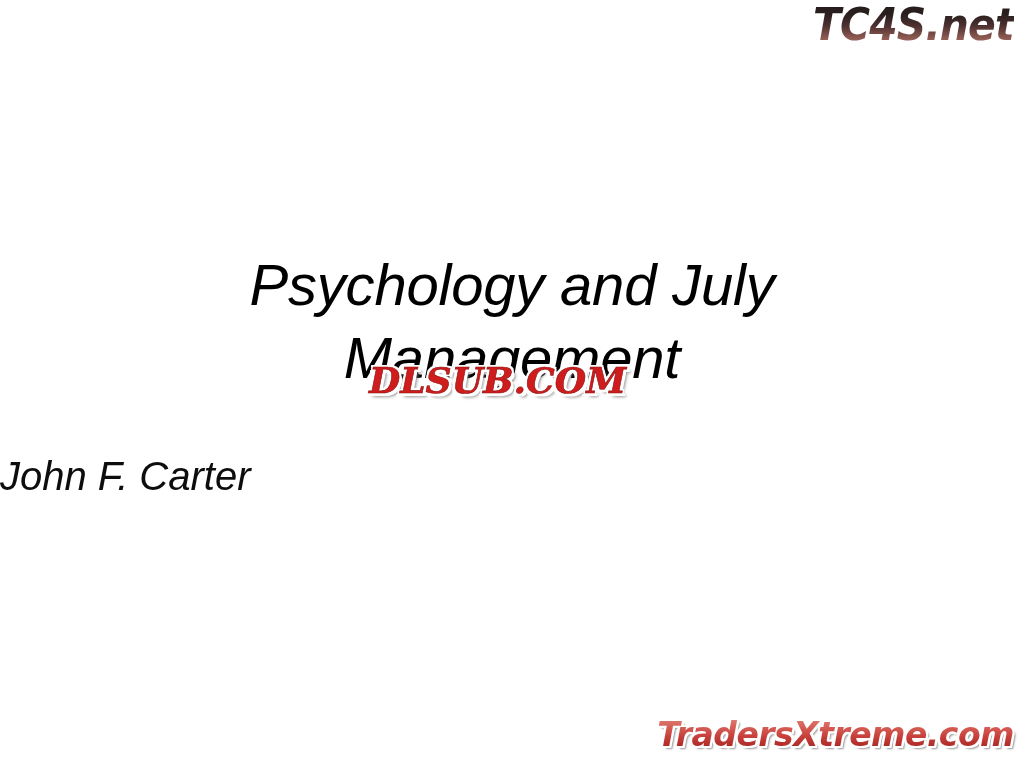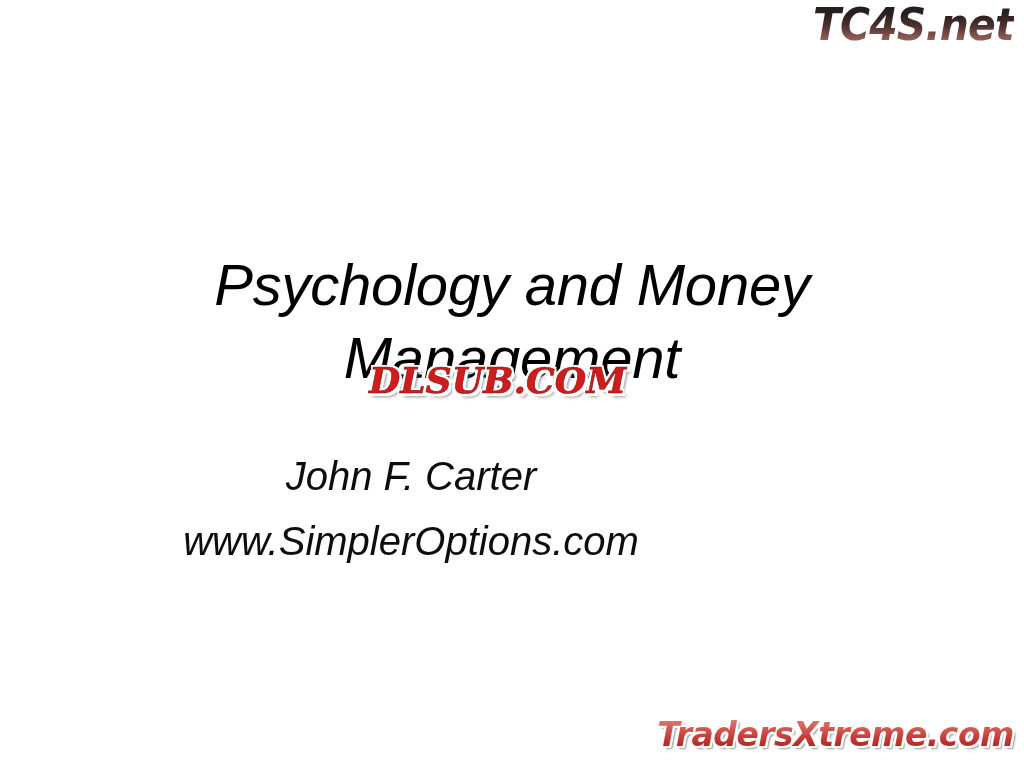--- a/index.html
+++ b/index.html
@@ -41,21 +41,20 @@
     letter-spacing: -0.2px;
     white-space: nowrap;
   }
 
   
   .subtitle-block {
     position: absolute;
     left: 0;
     top: 444px;
     width: 822px;
-    text-align: center;
     z-index: 2;
   }
   .subtitle-line {
     font-family: "Liberation Sans", sans-serif;
     font-size: 40px;
     font-weight: 400;
     line-height: 65px;
     color: #0d0d0d;
     white-space: nowrap;
   }
@@ -166,27 +165,26 @@
   }
 </style>
 </head>
 <body>
 
 <div class="slide">
 
   <div class="tc4s-logo">TC4S.net</div>
 
   <div class="title-block">
-    <div class="title-line">Psychology and Money</div>
+    <div class="title-line">Psychology and July</div>
     <div class="title-line">Management</div>
   </div>
 
   <div class="dlsub-watermark">DLSUB.COM</div>
 
   <div class="subtitle-block">
     <div class="subtitle-line">John F. Carter</div>
-    <div class="subtitle-line">www.SimplerOptions.com</div>
   </div>
 
   <div class="tx-logo-outline">TradersXtreme.com</div>
   <div class="tx-logo"><span class="tx-fill">TradersXtreme.com</span></div>
 
 </div>
 
 </body></html>

